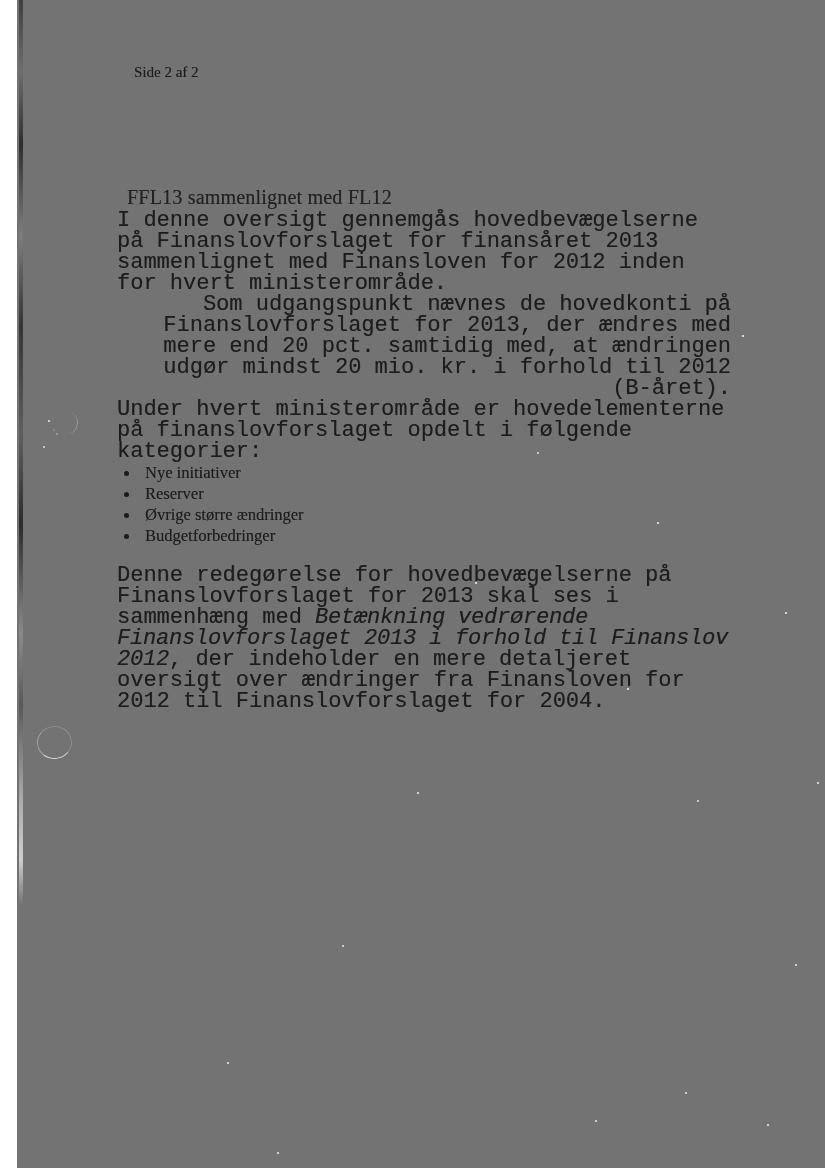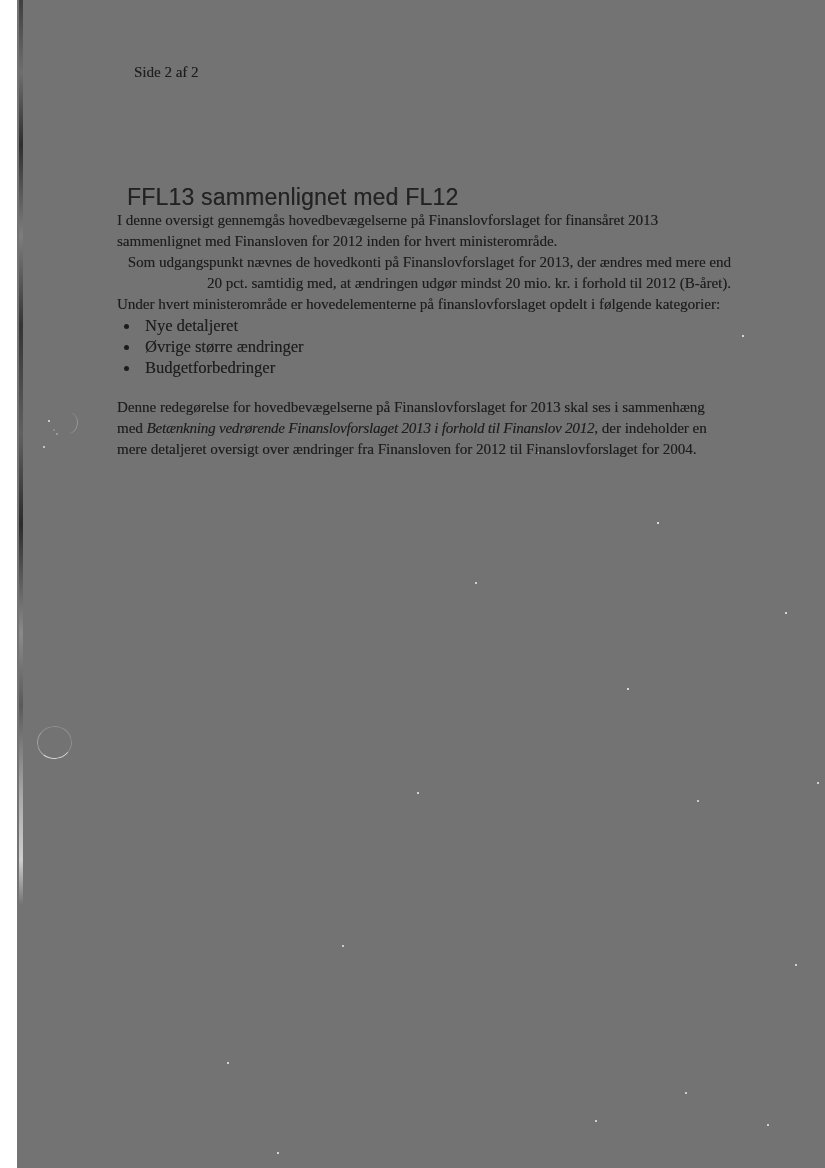--- a/index.html
+++ b/index.html
@@ -88,31 +88,32 @@
     top: 62px;
     width: 614px;
   }
   .page-label {
     margin-left: 17px;
     font-size: 15px;
     line-height: 20px;
   }
   h1.doc-heading {
     margin: 104px 0 2px 10px;
-    font-family: Liberation Sans, sans-serif;
+    font-family: Liberation Serif, serif;
     font-weight: 500;
-    font-size: 23px;
+    font-size: 20px;
     line-height: 22px;
     letter-spacing: 0.2px;
     color: #222222;
   }
   p.body-par {
     margin: 0;
-    font-size: 15px;
+    font-size: 22px;
     line-height: 21px;
+    font-family: Liberation Mono, monospace;
   }
   .mb12 { margin-bottom: 12px; }
   .mb17 { margin-bottom: 17px; }
   .mb19 { margin-bottom: 19px; text-align: right; }
   ul.cat-list {
     list-style: none;
     margin: 0 0 19px;
     padding: 0 0 0 7px;
   }
   ul.cat-list li {
@@ -156,21 +157,25 @@
     <p class="body-par ink mb12">I denne oversigt gennemgås hovedbevægelserne på Finanslovforslaget for finansåret 2013 sammenlignet med Finansloven for 2012 inden for hvert ministerområde.</p>
 
 
     <p class="body-par ink mb19">Som udgangspunkt nævnes de hovedkonti på Finanslovforslaget for 2013, der ændres med mere end 20 pct. samtidig med, at ændringen udgør mindst 20 mio. kr. i forhold til 2012 (B-året).</p>
 
     <p class="body-par ink mb17">Under hvert ministerområde er hovedelementerne på finanslovforslaget opdelt i følgende kategorier:</p>
 
     <ul class="cat-list">
       <li>
         <span class="bullet-dot"></span>
-        <span class="ink">Nye detaljeret</span>
+        <span class="ink">Nye initiativer</span>
+      </li>
+      <li>
+        <span class="bullet-dot"></span>
+        <span class="ink">Reserver</span>
       </li>
       <li>
         <span class="bullet-dot"></span>
         <span class="ink">Øvrige større ændringer</span>
       </li>
       <li>
         <span class="bullet-dot"></span>
         <span class="ink">Budgetforbedringer</span>
       </li>
     </ul>

